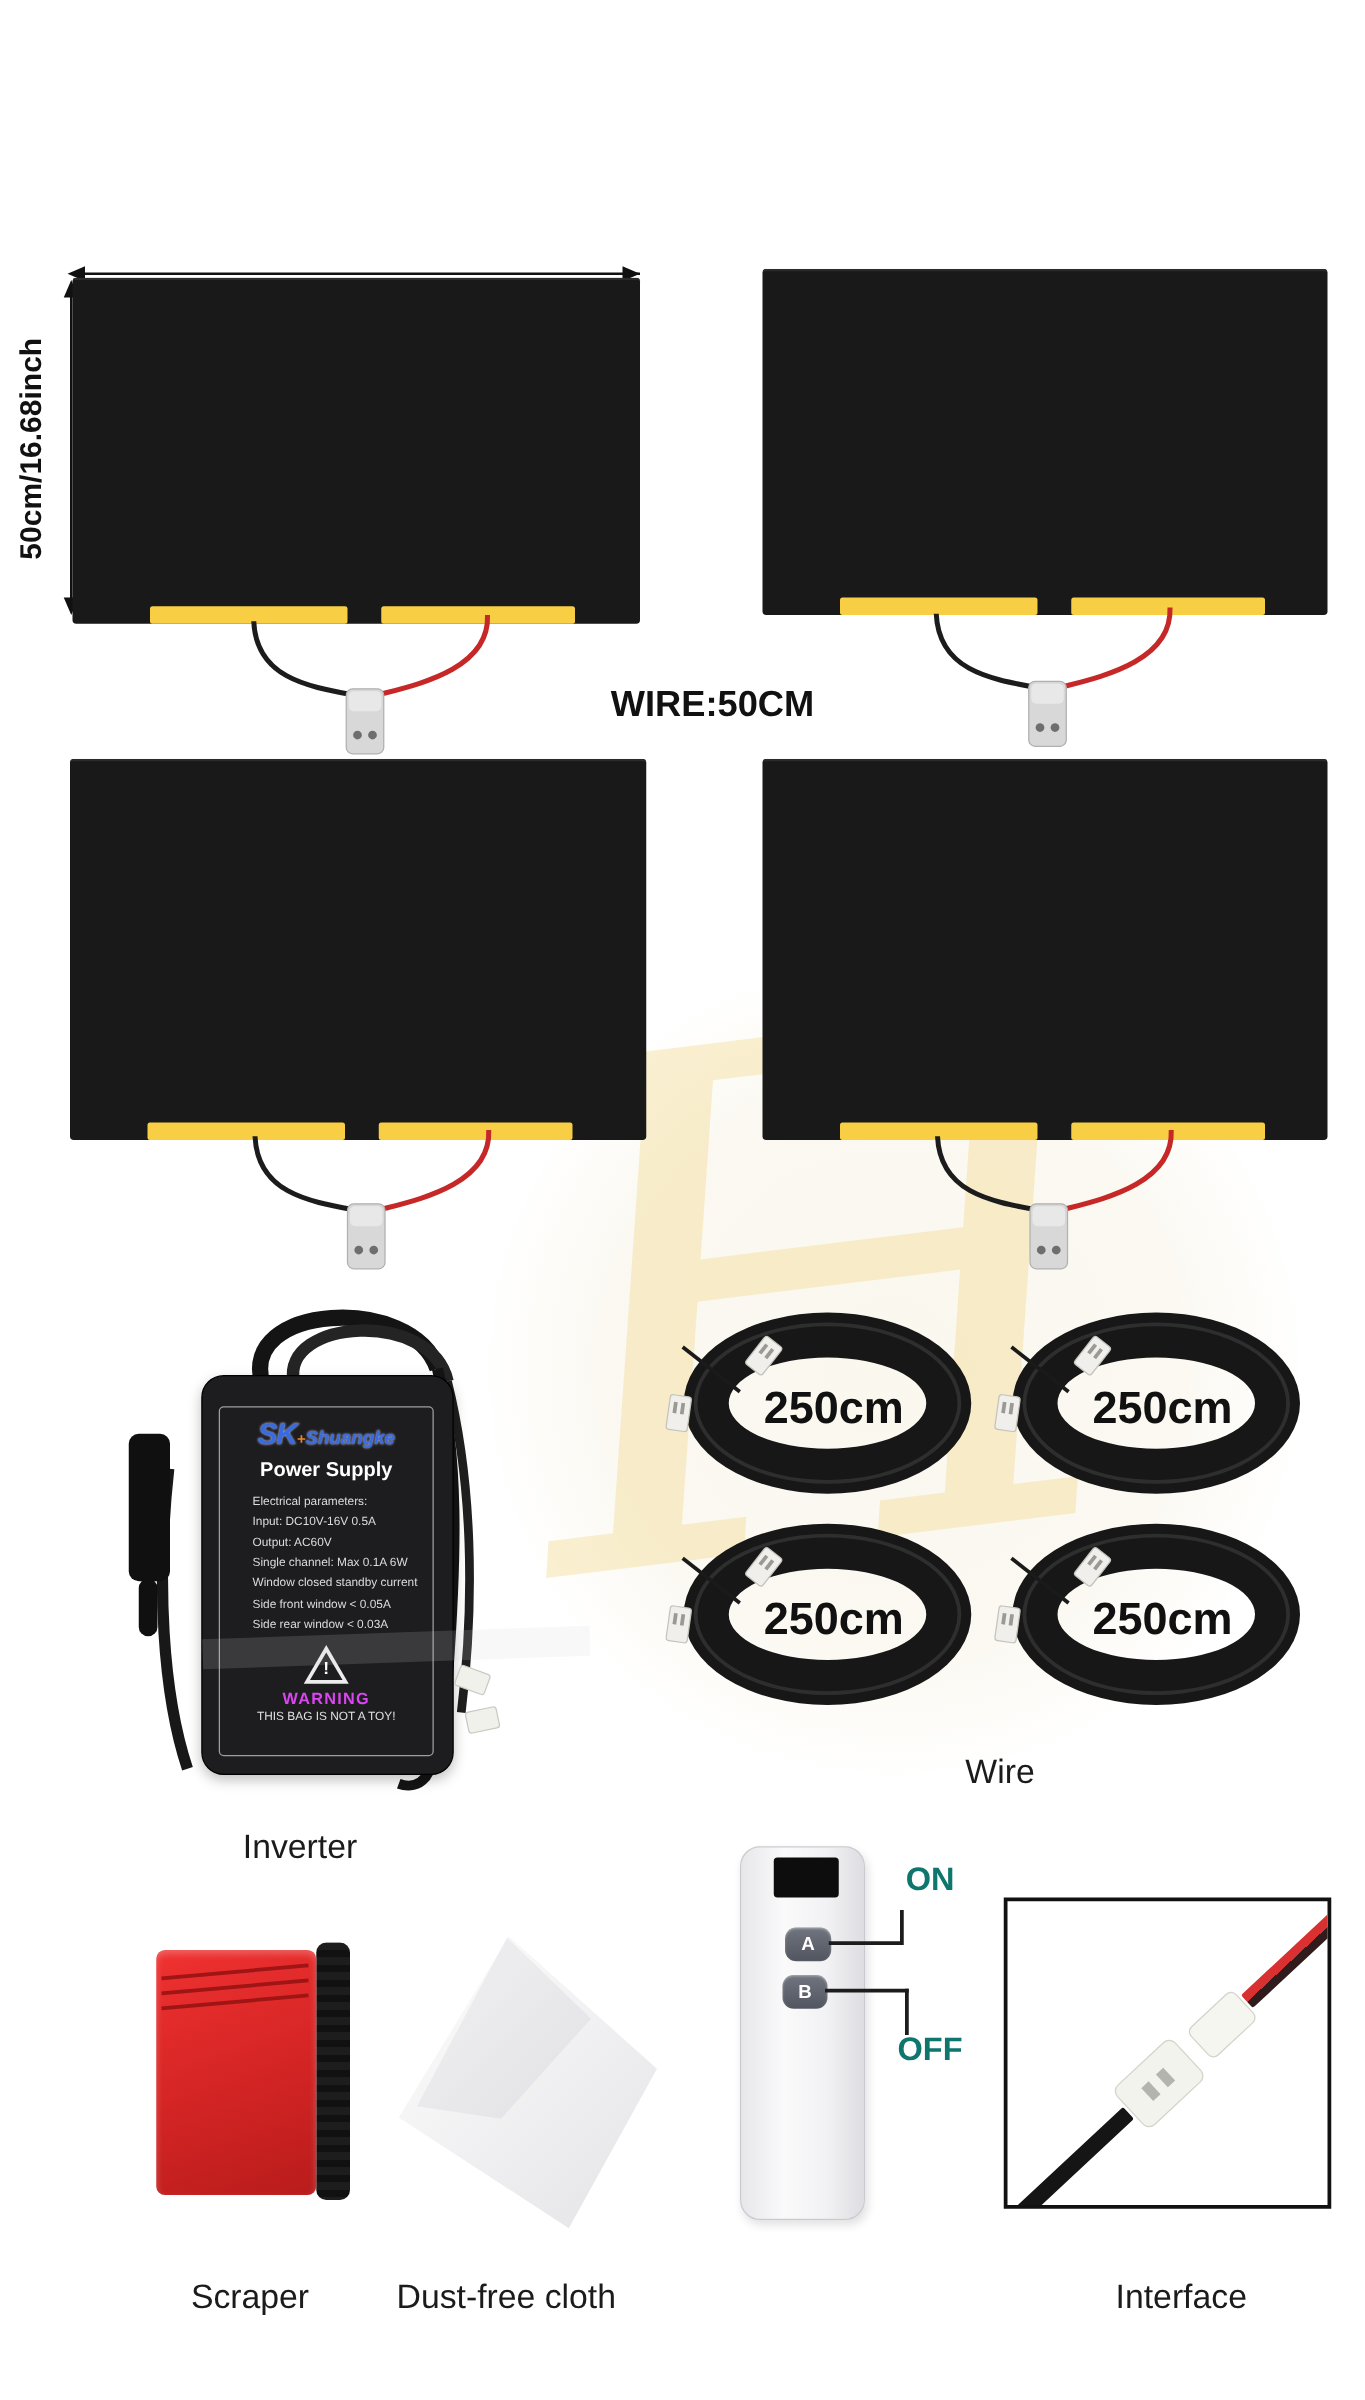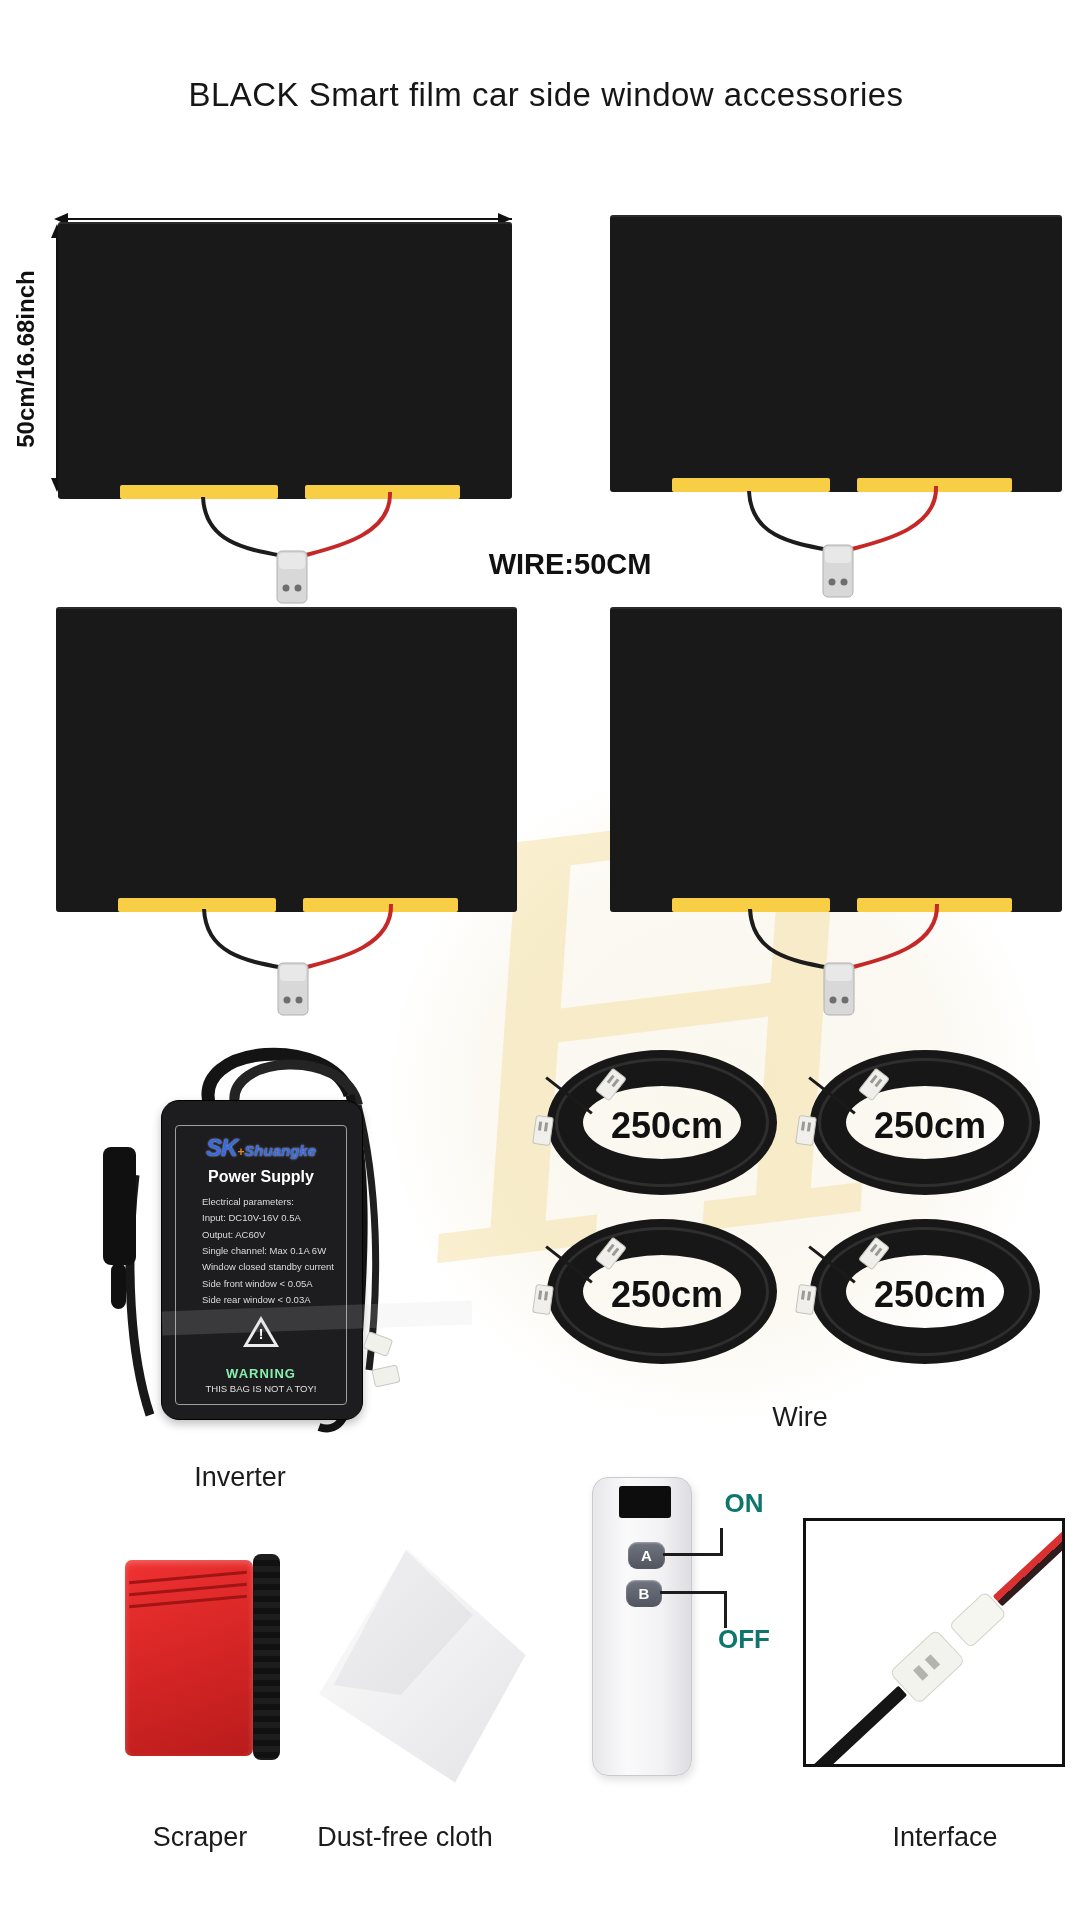--- a/index.html
+++ b/index.html
@@ -51,21 +51,21 @@
   .logo .nm{font-size:15px;text-shadow:0 0 2px #cfd9ff;}
   .psup{font-size:16px;font-weight:bold;color:#fff;margin-top:6px;}
   .plist{margin:8px 8px 0 26px;text-align:left;font-size:9.5px;line-height:1.72;color:#dcdcdc;}
   .tape{position:absolute;left:0px;top:205px;width:310px;height:24px;background:rgba(210,210,215,0.16);
         transform:rotate(-2deg);}
   .tri{position:relative;width:0;height:0;margin:8px auto 0 auto;
        border-left:18px solid transparent;border-right:18px solid transparent;border-bottom:31px solid #ececec;}
   .tri::after{content:"";position:absolute;left:-13px;top:6px;border-left:13px solid transparent;
        border-right:13px solid transparent;border-bottom:22px solid #1d1d1f;}
   .triEx{position:absolute;left:-4px;top:10px;width:8px;color:#fff;font-size:14px;font-weight:bold;z-index:2;}
-  .warn{font-size:13px;font-weight:bold;color:#86efac;margin-top:19px;letter-spacing:1px;}
+  .warn{font-size:13px;font-weight:bold;color:#d946ef;margin-top:4px;letter-spacing:1px;}
   .warnsub{font-size:9.5px;color:#e0e0e0;margin-top:2px;}
   .plug{position:absolute;background:#101010;border-radius:8px;}
   .mini-conn{position:absolute;width:24px;height:16px;background:#f1f1ec;border:1px solid #c9c9c2;border-radius:3px;}
   
   .scraper-red{position:absolute;left:0;top:10px;width:128px;height:196px;border-radius:7px;
         background:linear-gradient(160deg,#f03131 0%,#d32424 55%,#b91c1c 100%);box-shadow:inset 0 3px 6px rgba(255,255,255,0.25);}
   .ridge{position:absolute;width:118px;height:3px;background:#9f1414;transform:rotate(-5deg);left:4px;}
   .scraper-felt{position:absolute;right:0;top:4px;width:27px;height:206px;background:#181818;border-radius:8px;
         background-image:repeating-linear-gradient(180deg,#1d1d1d 0 6px,#111 6px 12px);}
   .cloth{position:absolute;left:0;top:0;width:240px;height:250px;
@@ -95,21 +95,20 @@
   svg{display:block;}
 </style>
 </head>
 <body>
 
 <div id="stage">
 
   <div class="abs wm-circle"></div>
   <div class="abs wm-script">H</div>
 
-  <div class="abs title ctr">BLACK Smart film car side window accessories</div>
 
   <div class="abs dline" style="left:58px;top:218px;width:454px;height:2px;"></div>
   <div class="abs arr arrL" style="left:54px;top:213px;"></div>
   <div class="abs arr arrR" style="left:498px;top:213px;"></div>
   <div class="abs dimv ctr">50cm/16.68inch</div>
   <div class="abs dline" style="left:56px;top:228px;width:2px;height:258px;"></div>
   <div class="abs arr arrU" style="left:51px;top:224px;"></div>
   <div class="abs arr arrD" style="left:51px;top:478px;"></div>
 
   <div class="panel" style="left:58px;top:222px;width:454px;height:275px;">

